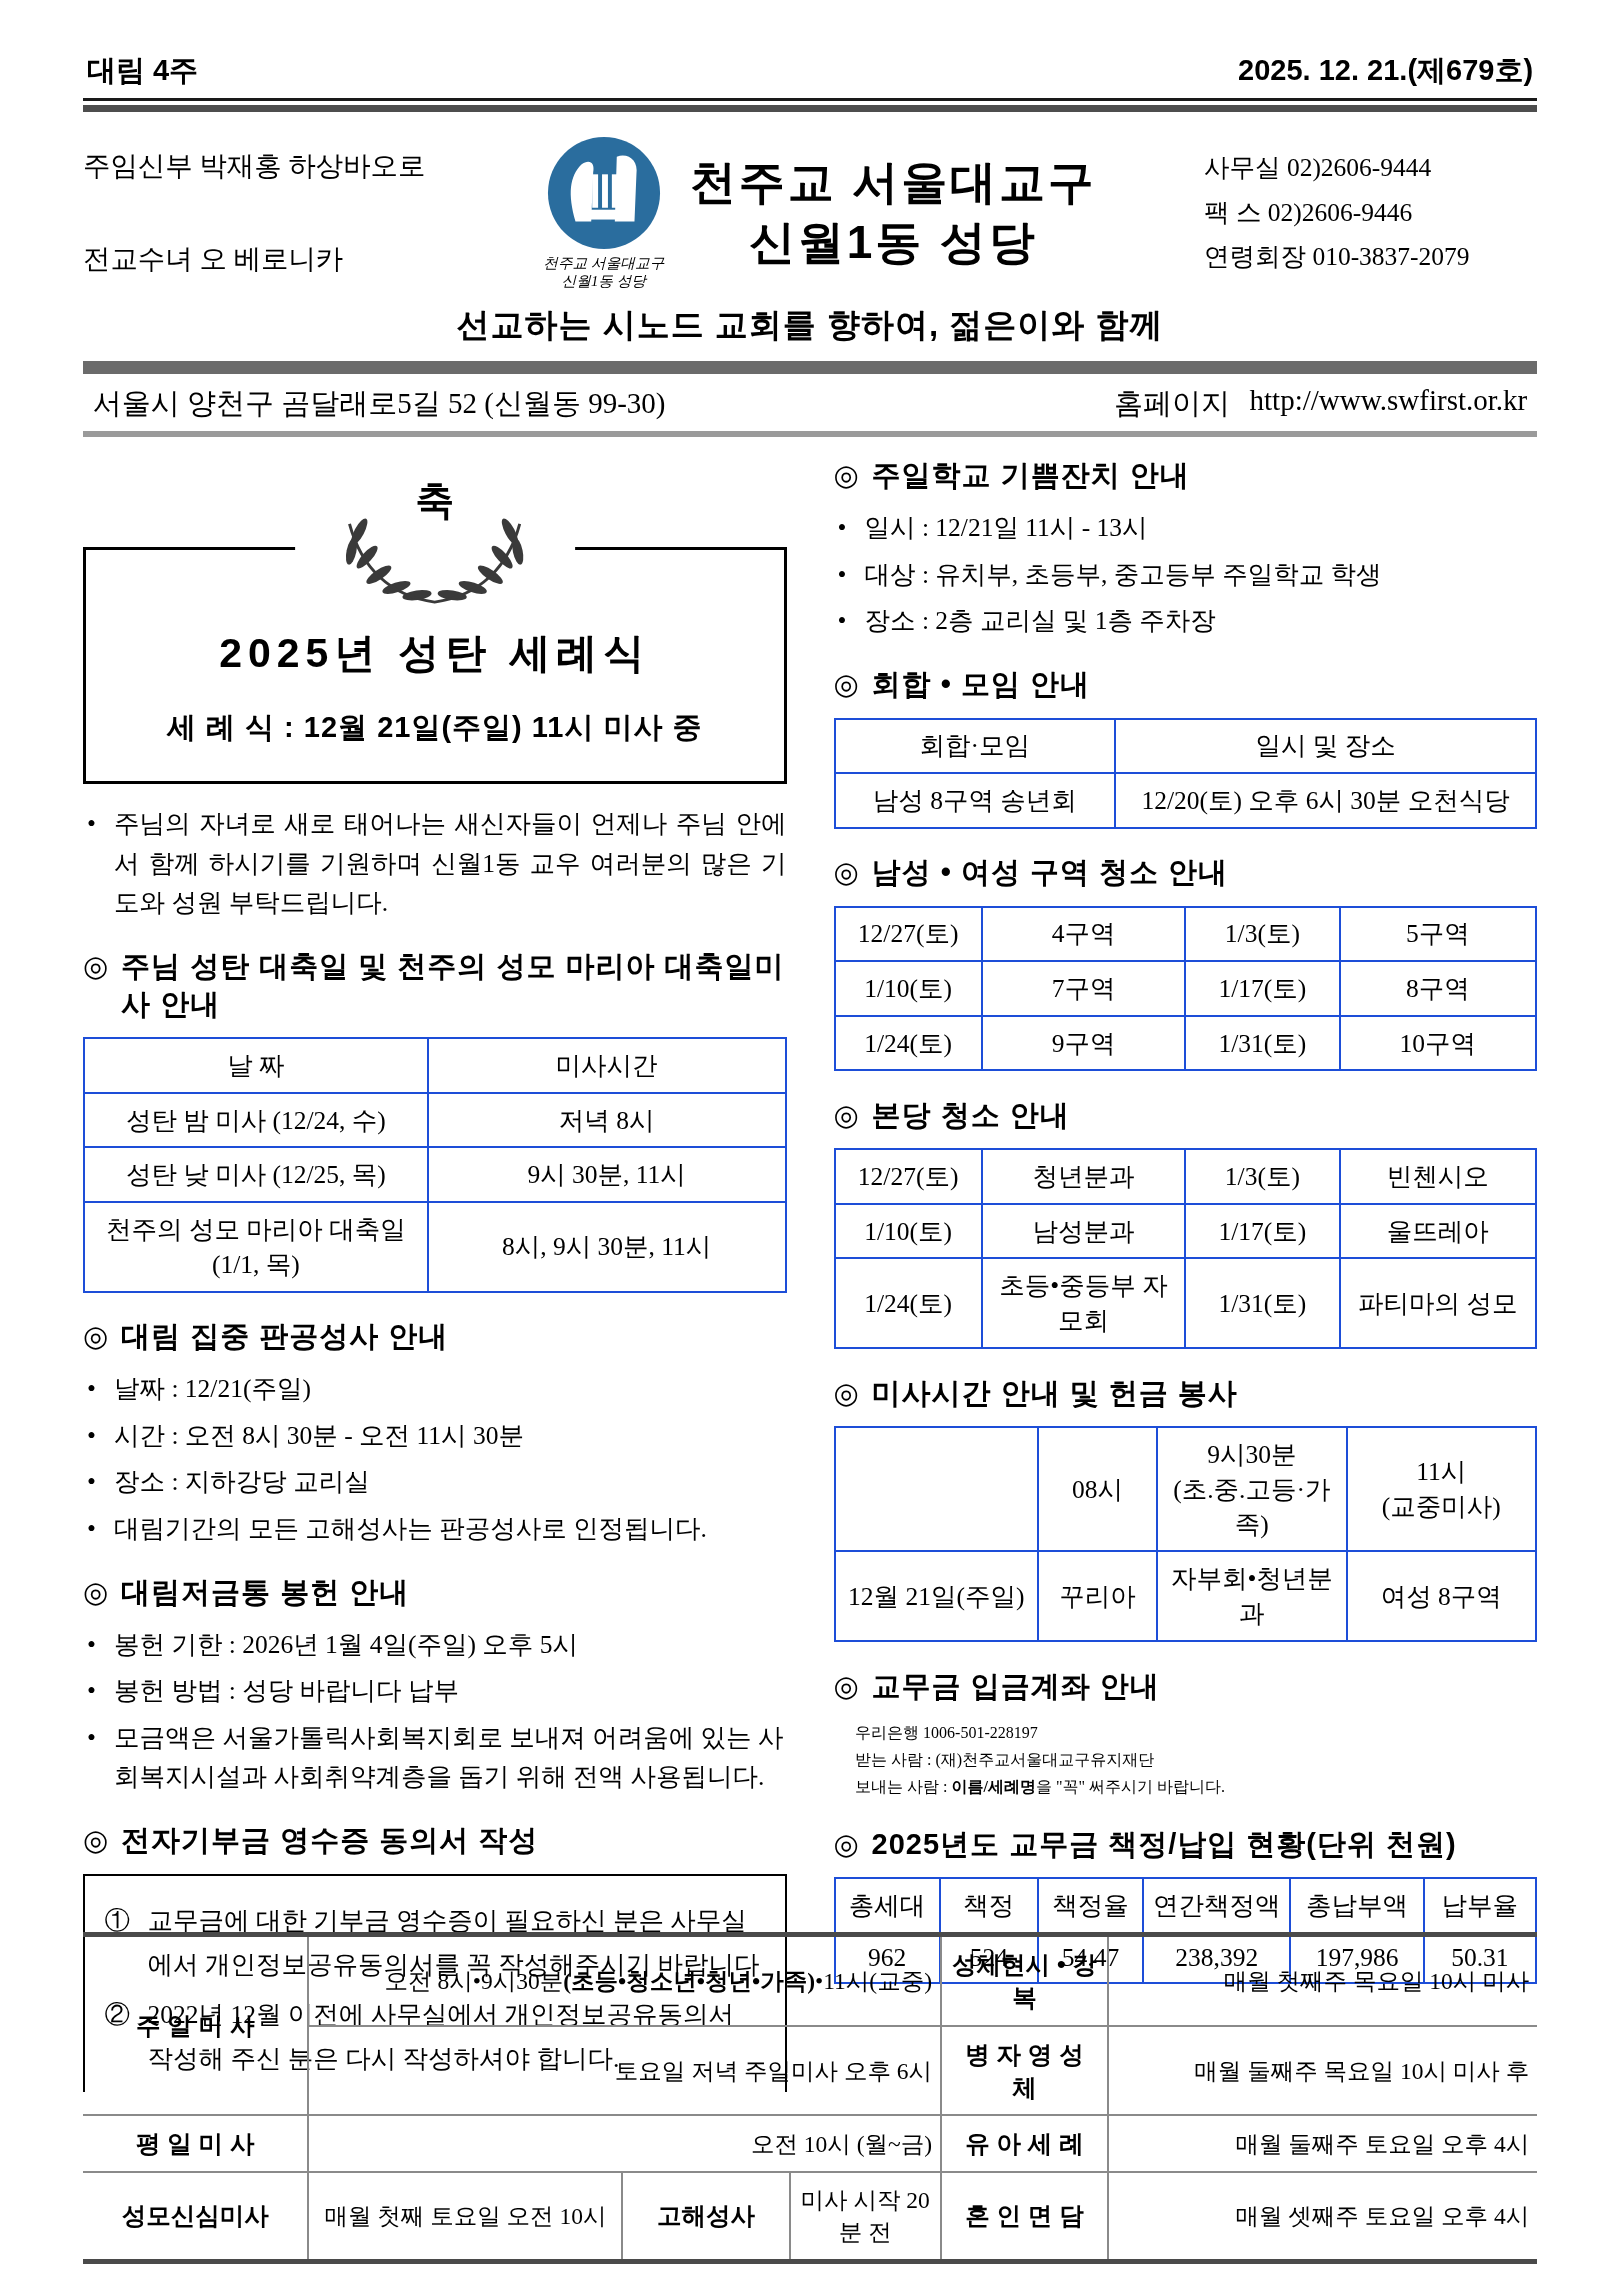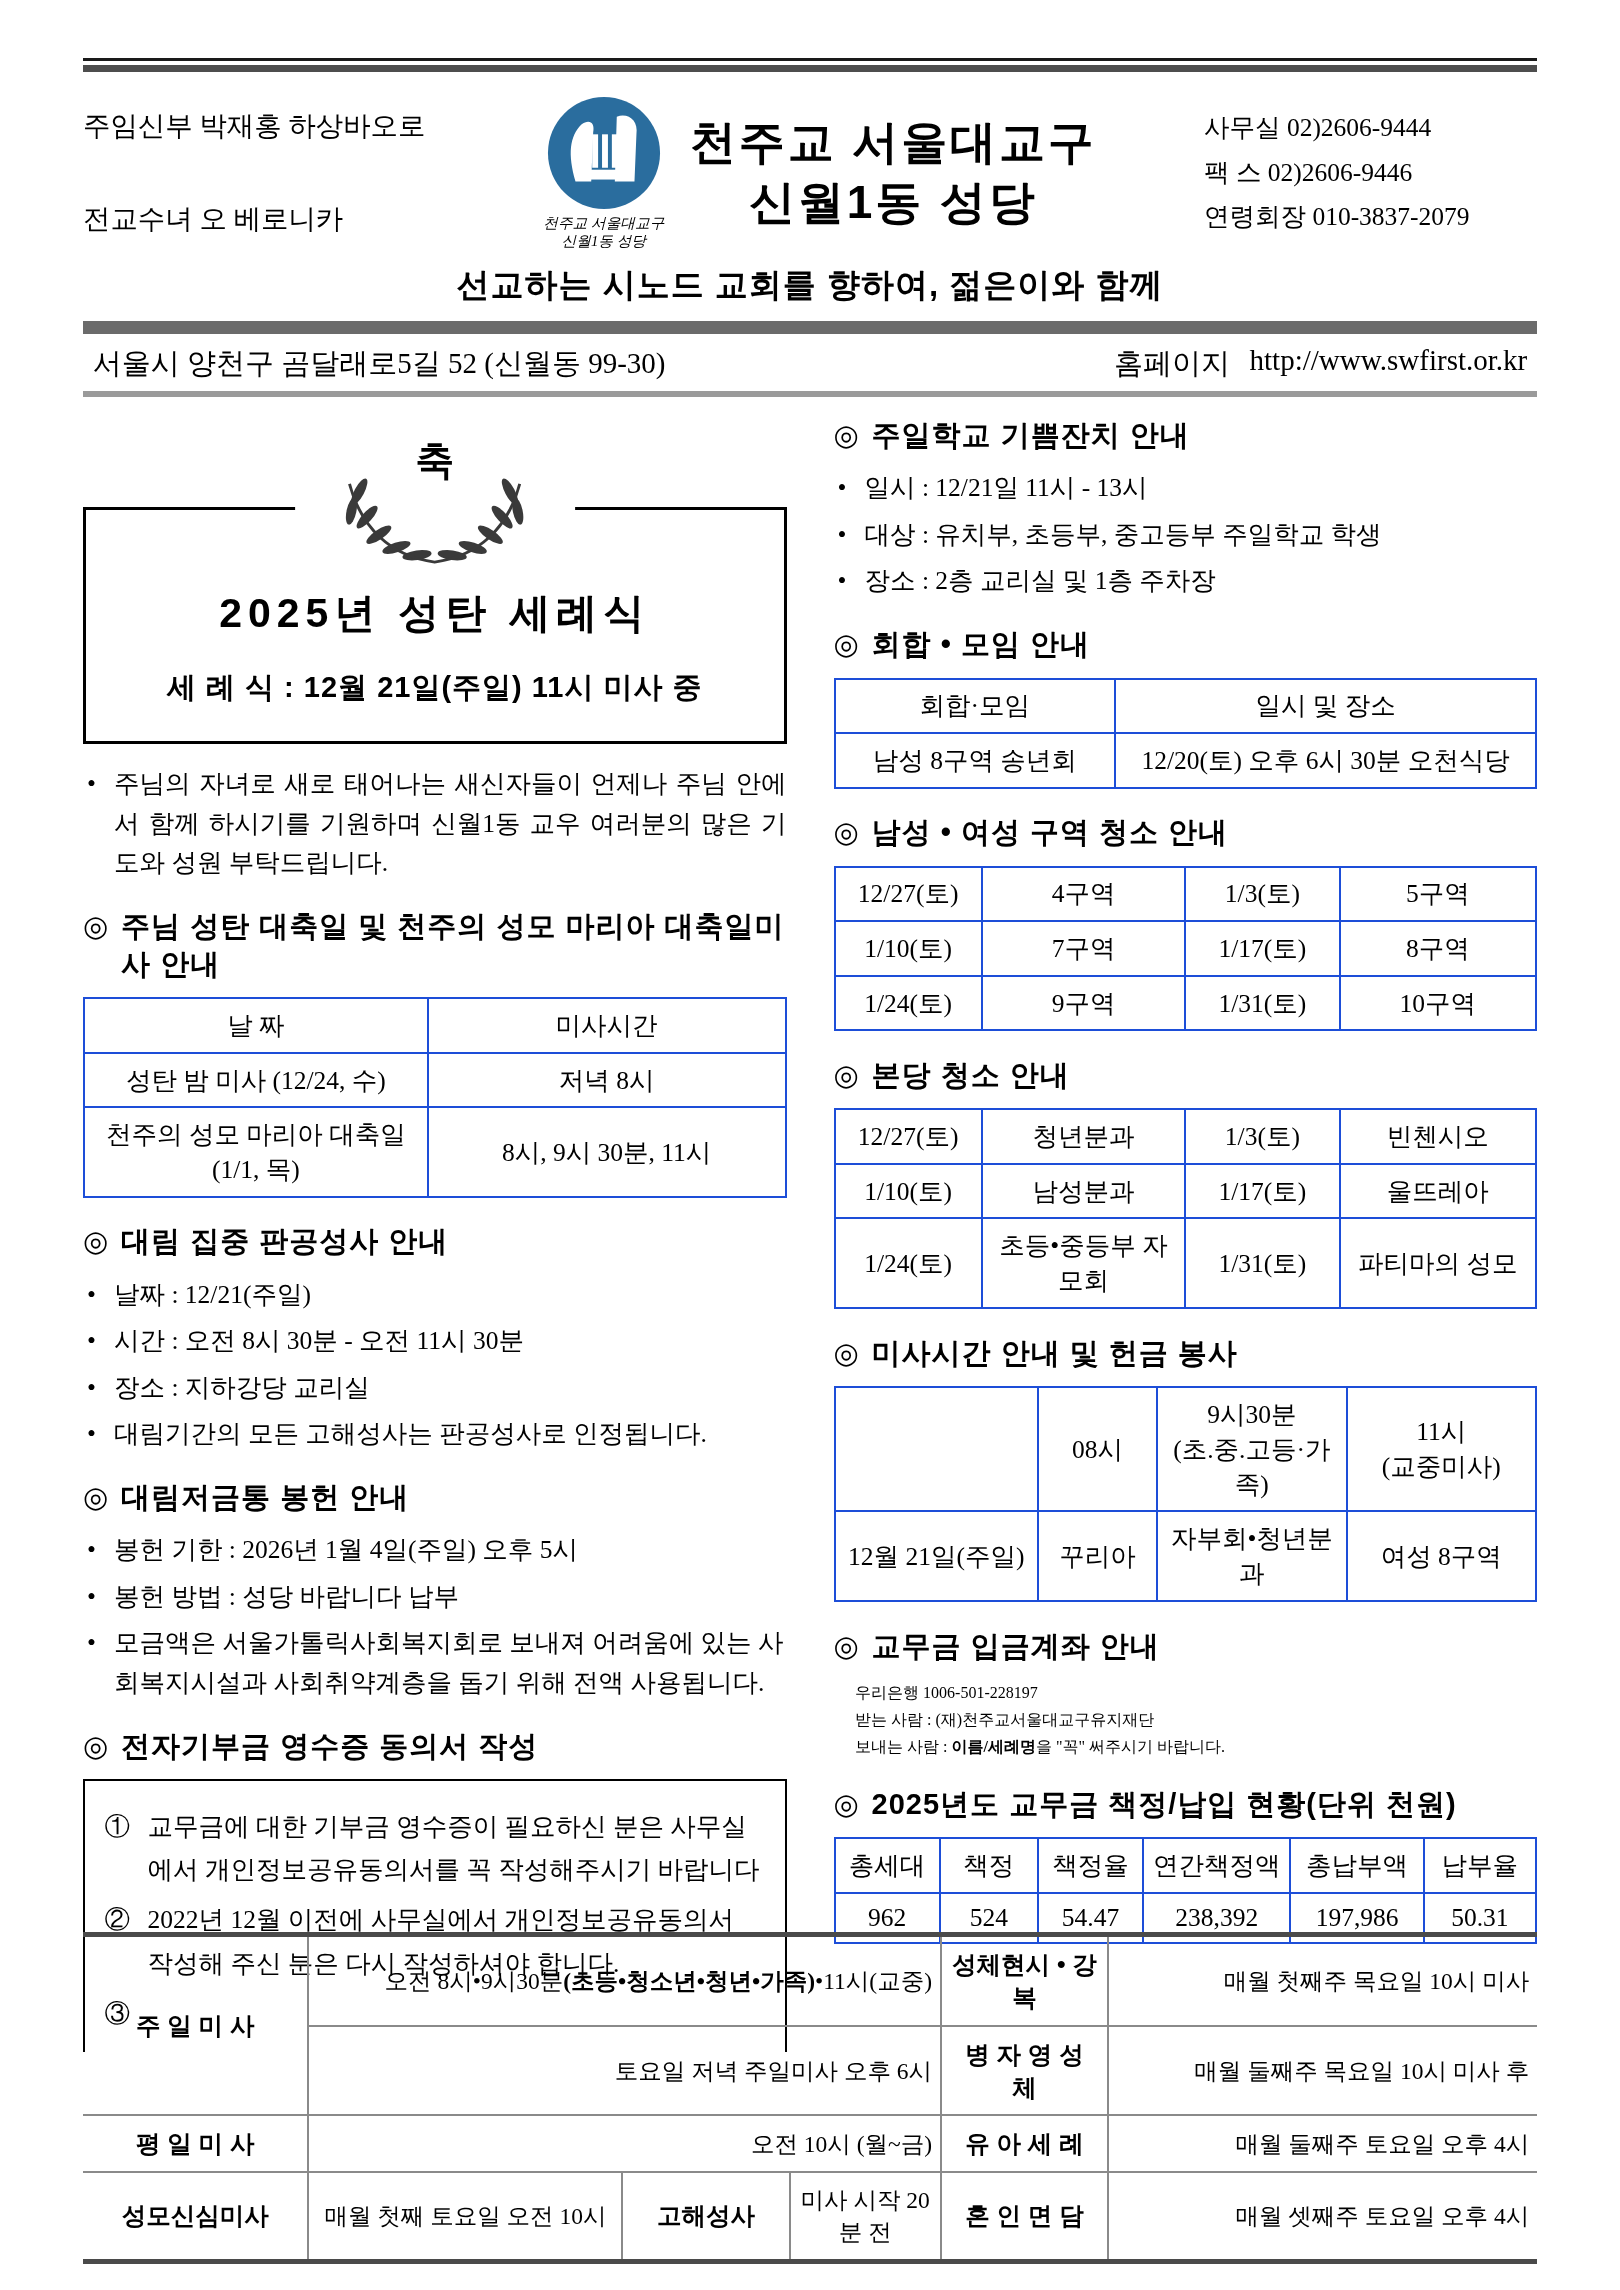--- a/index.html
+++ b/index.html
@@ -67,20 +67,24 @@
   .sched td.ct { text-align:right; padding-left:6px; }
   .sched td.ctc { text-align:center; }
   .sched .no-l { border-left:none; } .sched .no-r { border-right:none; }
   .sched .no-t { border-top:none; } .sched .no-b { border-bottom:none; }
 </style>
 </head>
 <body>
 
 <div class="page">
 
+  <div class="topstrip">
+    <span>대림 4주</span>
+    <span>2025. 12. 21.(제679호)</span>
+  </div>
   <div class="rule1"></div>
   <div class="rule2"></div>
 
   <div class="masthead">
     <div class="mast-left">
       <div class="l1">주임신부 박재홍 하상바오로</div>
       <div>전교수녀 오 베로니카</div>
     </div>
     <div class="mast-center">
       <div class="logo">
@@ -161,20 +165,24 @@
       </div>
       <table class="tbl">
         <tbody>
             <tr>
           <th style="width:49%">날 짜</th>
           <th>미사시간</th>
         </tr>
         <tr>
           <td>성탄 밤 미사 (12/24, 수)</td>
           <td>저녁 8시</td>
+        </tr>
+        <tr>
+          <td>성탄 낮 미사 (12/25, 목)</td>
+          <td>9시 30분, 11시</td>
         </tr>
         <tr>
           <td class="preline">천주의 성모 마리아 대축일
 (1/1, 목)</td>
           <td>8시, 9시 30분, 11시</td>
         </tr>
       </tbody>
         </table>
 
       <div class="sec-h">

